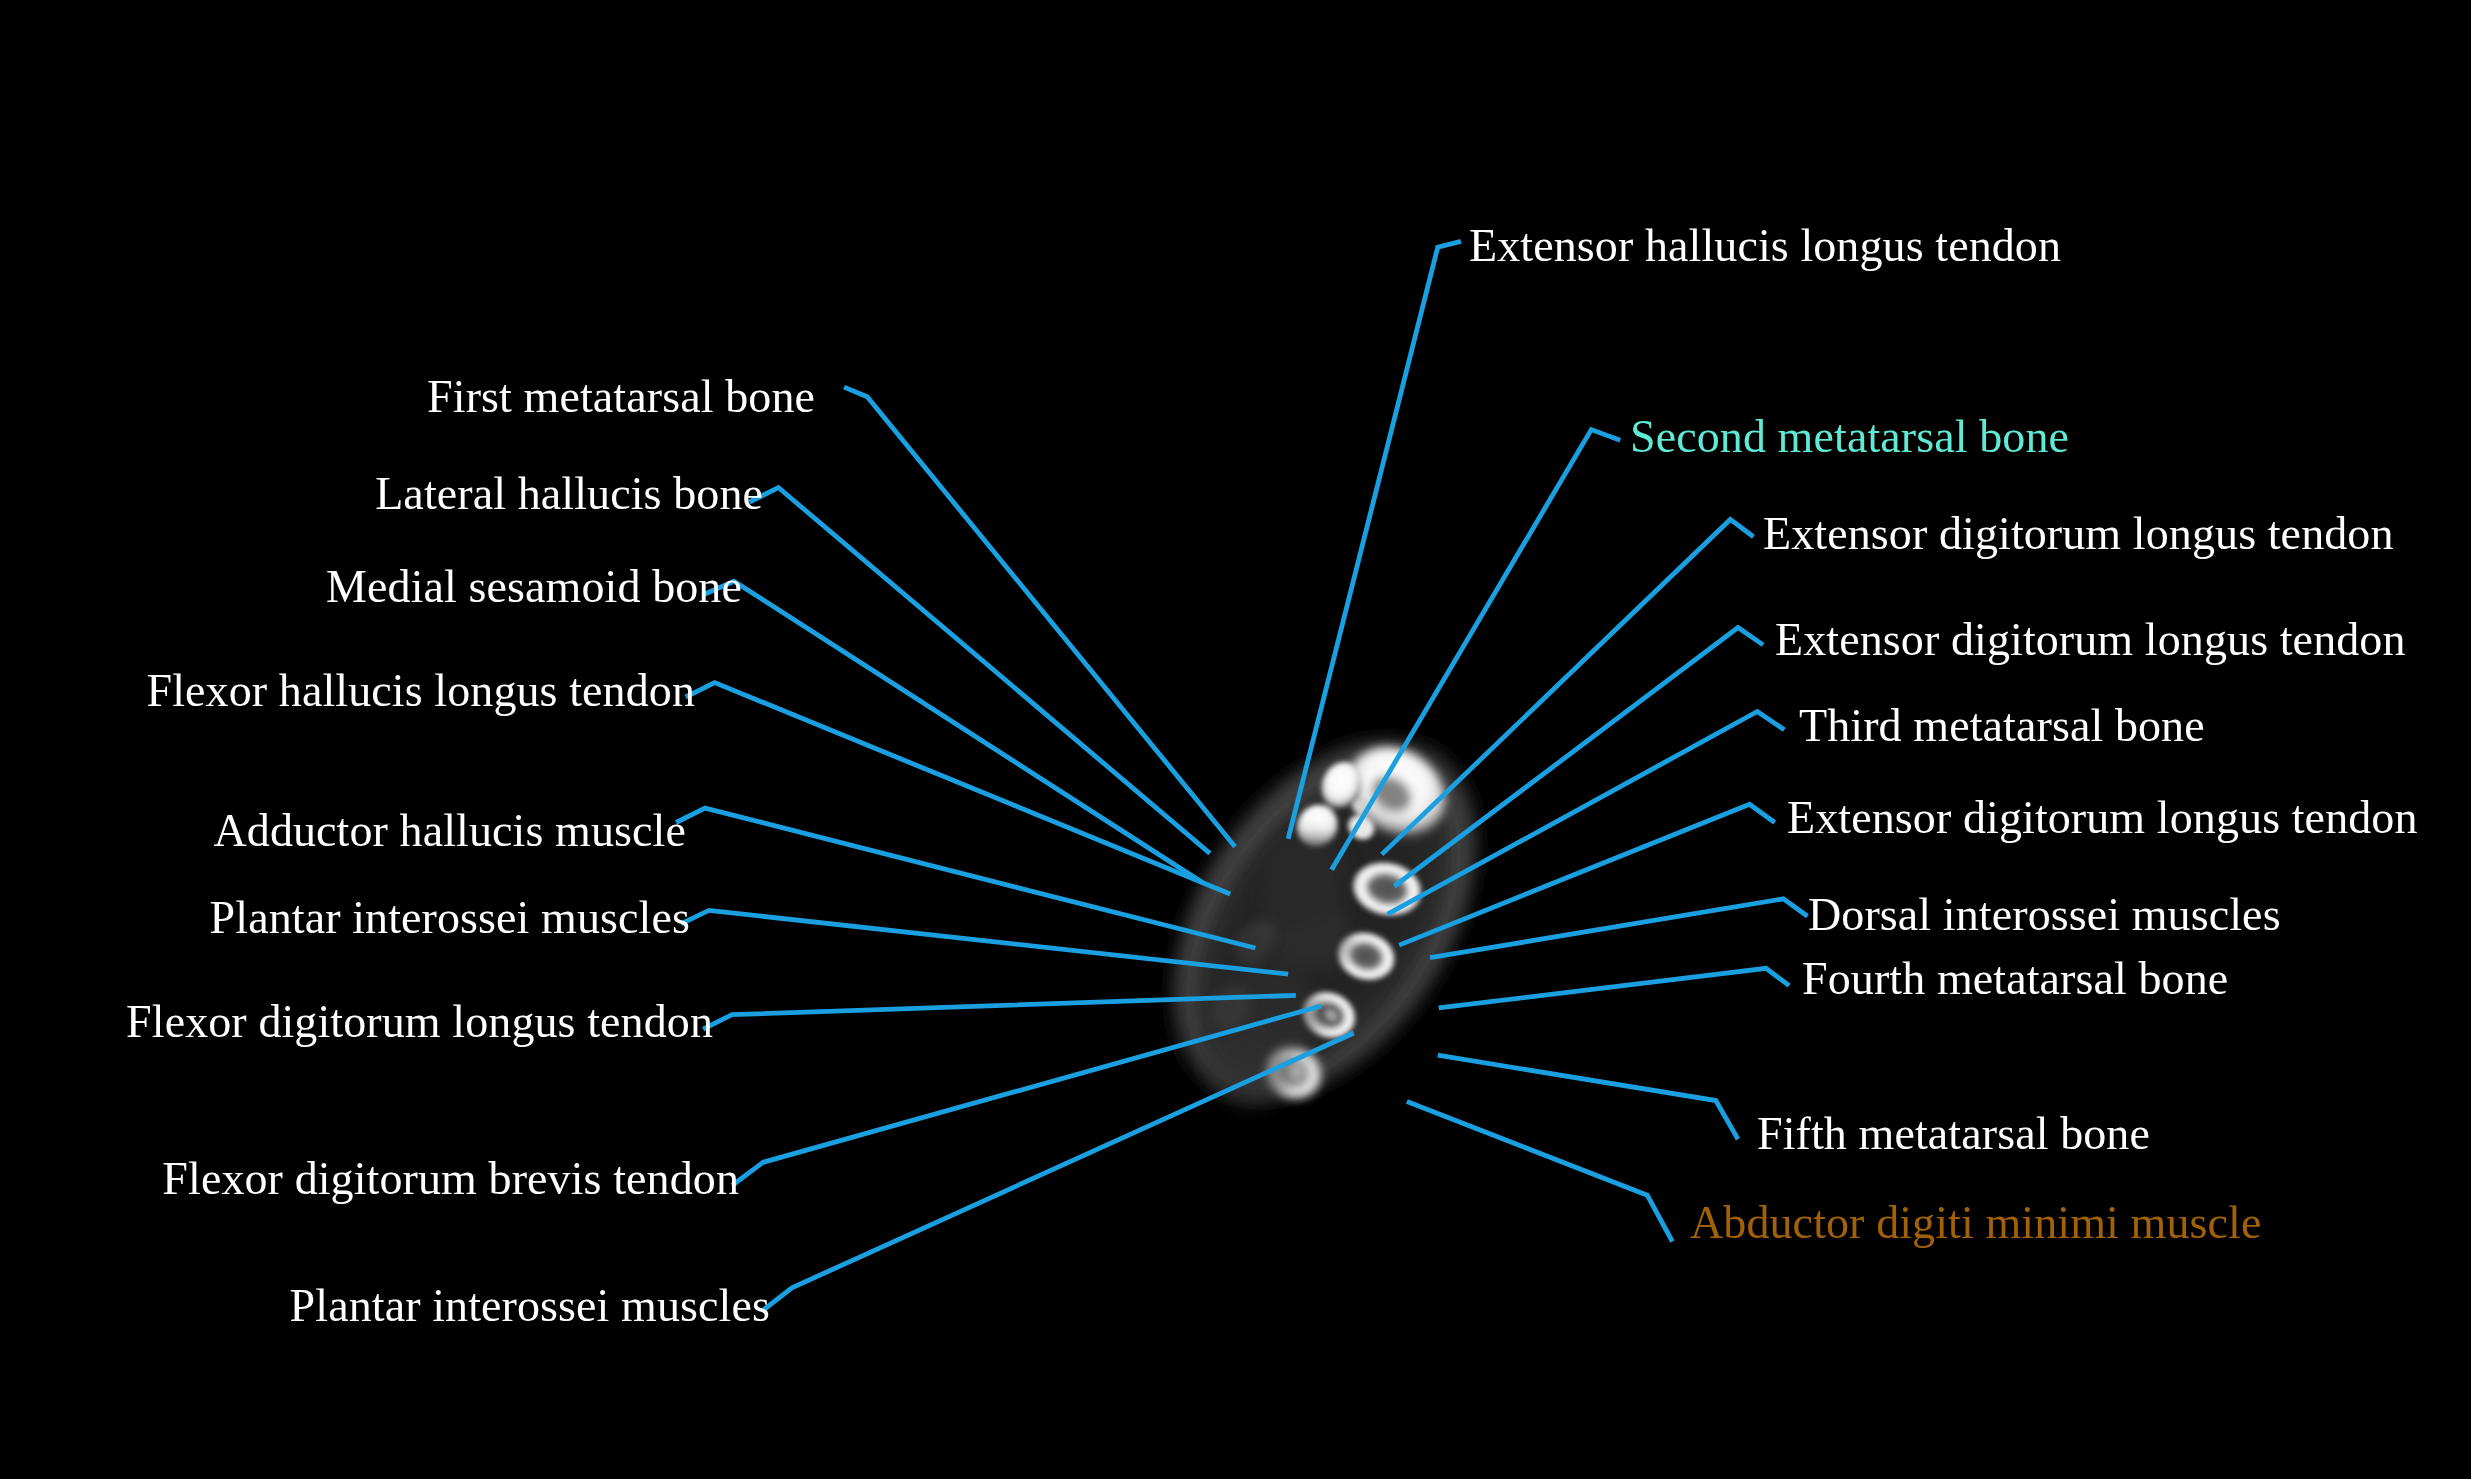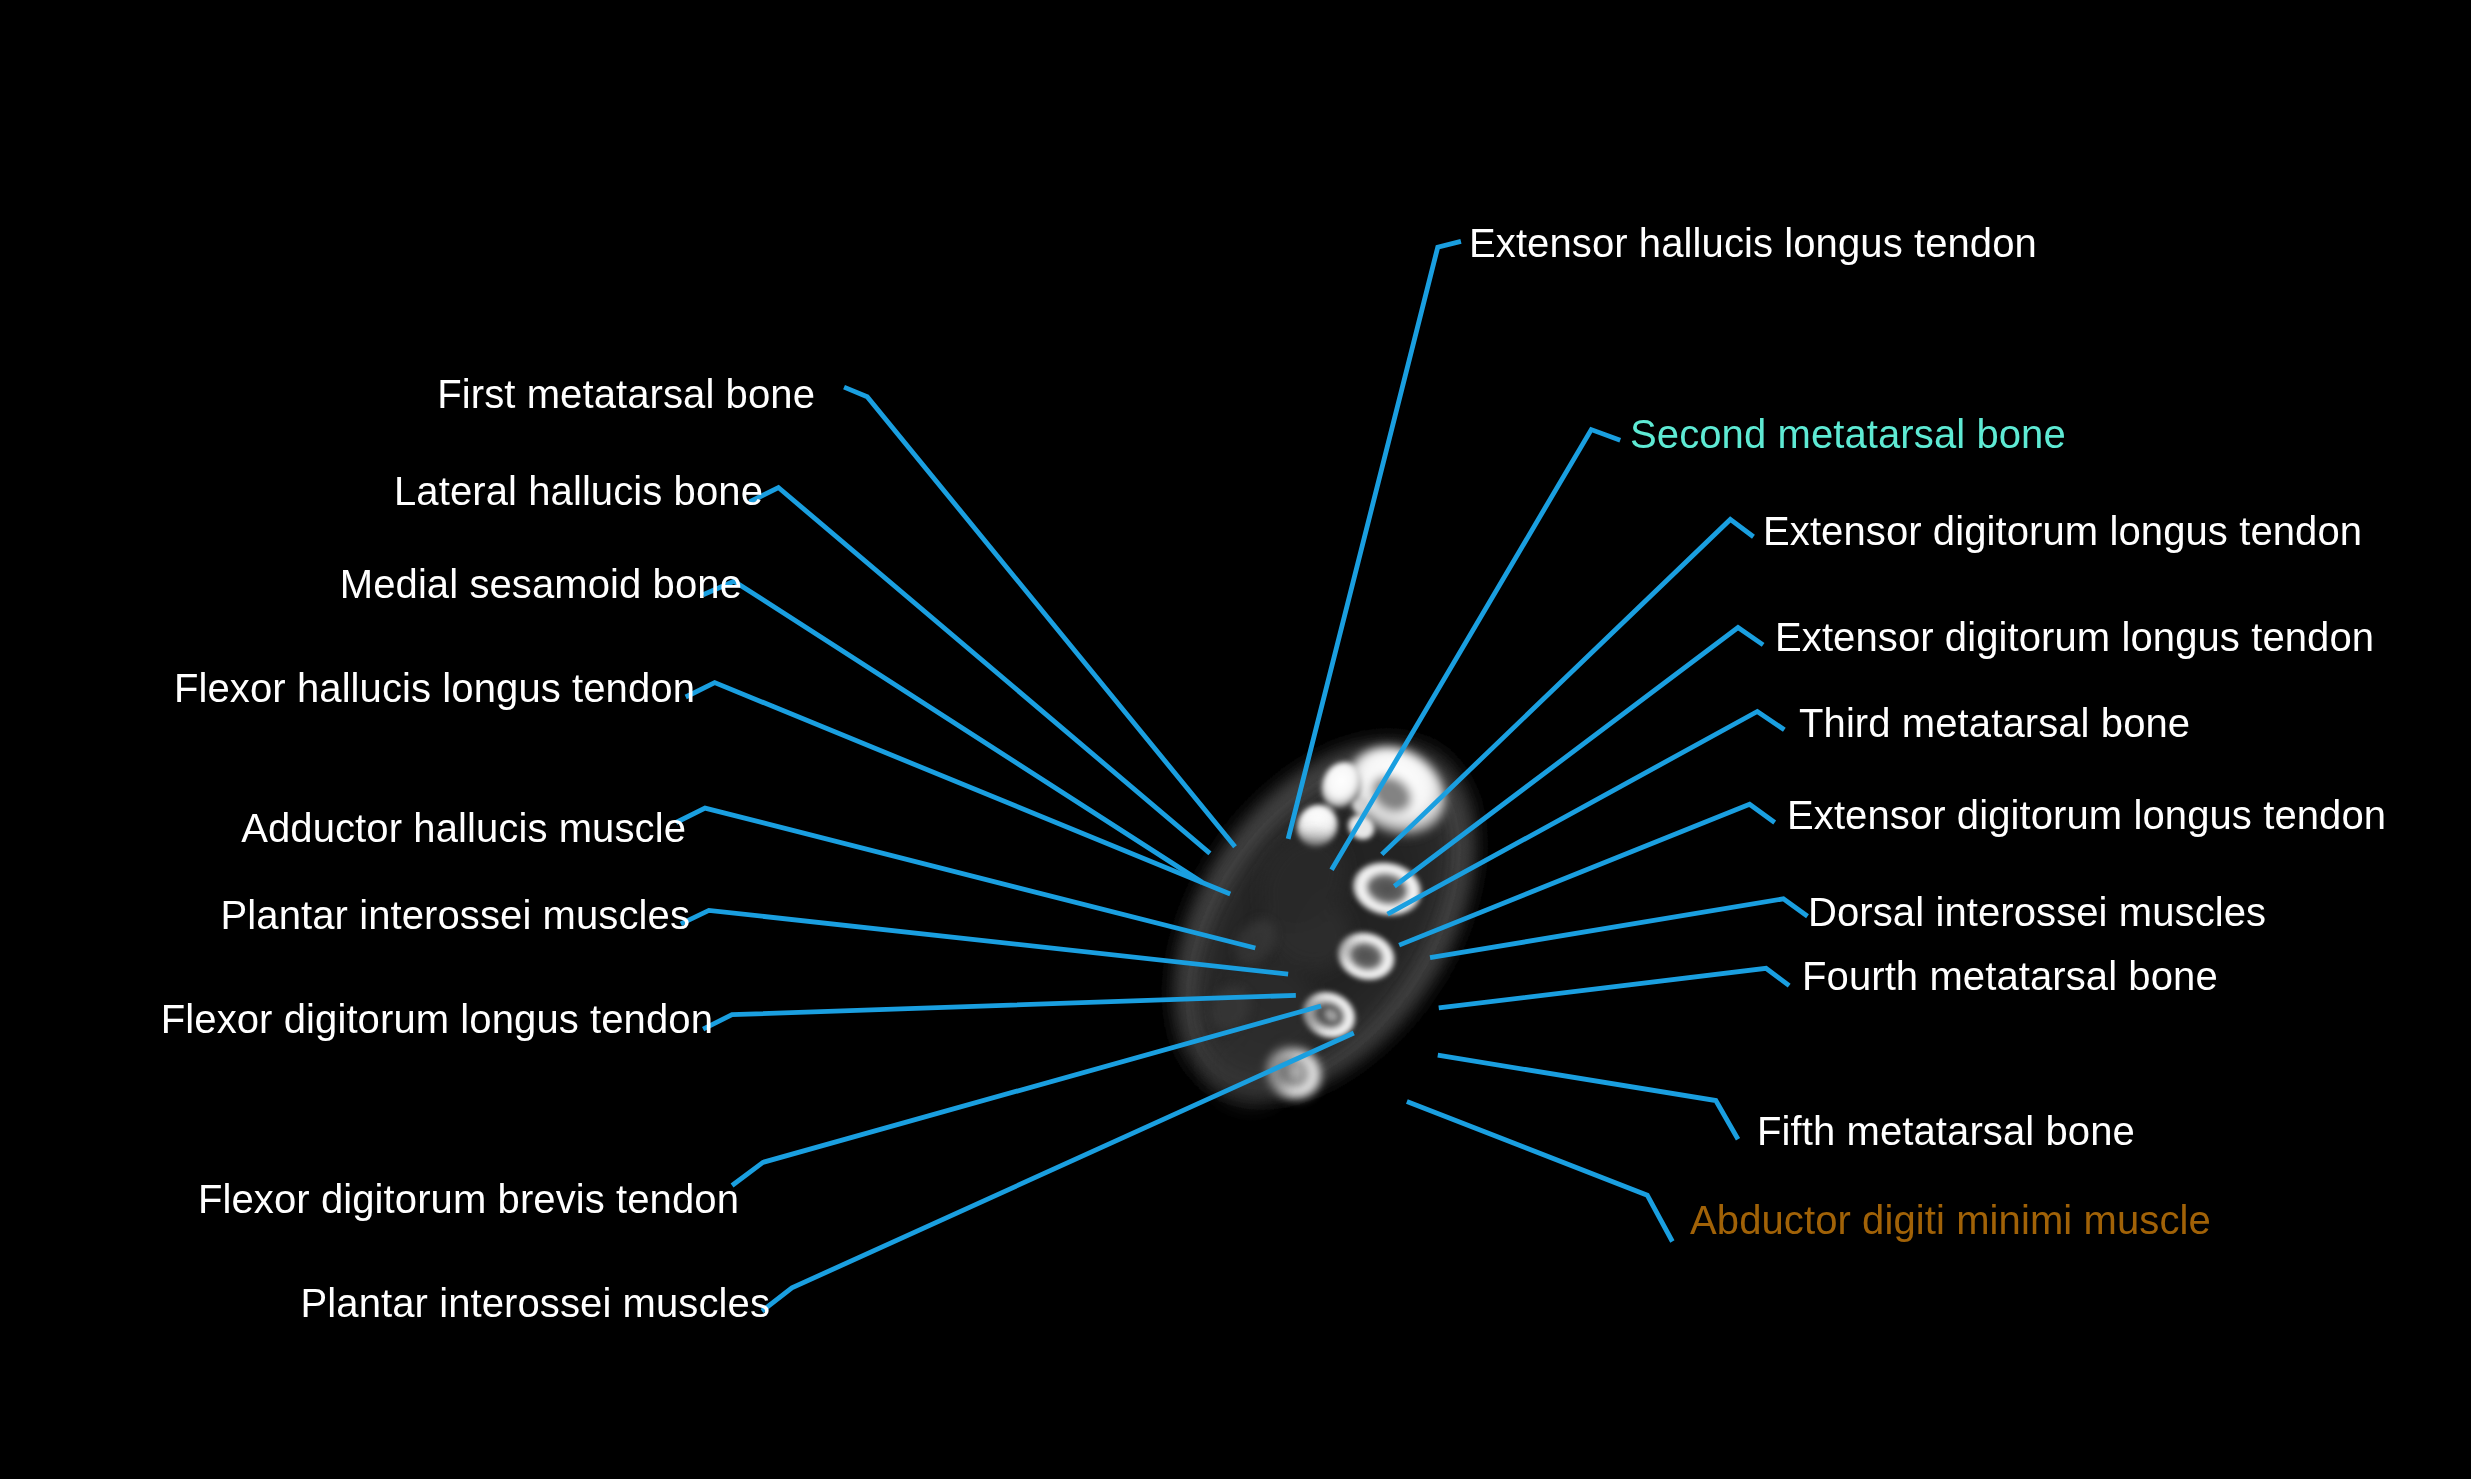--- a/index.html
+++ b/index.html
@@ -20,22 +20,22 @@
     position: absolute;
     top: 0; left: 0;
     width: 2472px;
     height: 1479px;
   }
   #leader-layer { pointer-events: none; }
 
   .label {
     position: absolute;
     color: #ffffff;
-    font-family: Liberation Sans, sans-serif;
-    font-size: 40px;
+    font-family: Liberation Serif, serif;
+    font-size: 46px;
     line-height: 1;
     white-space: nowrap;
     letter-spacing: 0.1px;
   }
   .label.right-side { text-align: left; }
   .label.left-side  { text-align: right; }
 </style>
 </head>
 <body>
 
@@ -177,18 +177,18 @@
       <div class="label right-side" style="top: 956px; color: rgb(255, 255, 255); left: 1802px;">Fourth metatarsal bone</div>
       <div class="label right-side" style="top: 1111px; color: rgb(255, 255, 255); left: 1757px;">Fifth metatarsal bone</div>
       <div class="label right-side" style="top: 1200px; color: #a16207; left: 1690px;">Abductor digiti minimi muscle</div>
       <div class="label left-side" style="top: 374px; color: rgb(255, 255, 255); left: 0px; width: 815px;">First metatarsal bone</div>
       <div class="label left-side" style="top: 471px; color: rgb(255, 255, 255); left: 0px; width: 763px;">Lateral hallucis bone</div>
       <div class="label left-side" style="top: 564px; color: rgb(255, 255, 255); left: 0px; width: 734px; margin-left: 8px;">Medial sesamoid bone</div>
       <div class="label left-side" style="top: 668px; color: rgb(255, 255, 255); left: 0px; width: 695px;">Flexor hallucis longus tendon</div>
       <div class="label left-side" style="top: 793px; color: rgb(255, 255, 255); left: 0px; width: 686px; margin-top: 15px;">Adductor hallucis muscle</div>
       <div class="label left-side" style="top: 895px; color: rgb(255, 255, 255); left: 0px; width: 690px;">Plantar interossei muscles</div>
       <div class="label left-side" style="top: 999px; color: rgb(255, 255, 255); left: 0px; width: 713px;">Flexor digitorum longus tendon</div>
-      <div class="label left-side" style="top: 1156px; color: rgb(255, 255, 255); left: 0px; width: 739px; margin-top: 23px;">Flexor digitorum brevis tendon</div>
+      <div class="label left-side" style="top: 1156px; color: rgb(255, 255, 255); left: 0px; width: 739px;">Flexor digitorum brevis tendon</div>
       <div class="label left-side" style="top: 1283px; color: rgb(255, 255, 255); left: 0px; width: 770px;">Plantar interossei muscles</div>
     </div>
 
 </div>
 
 
 </body></html>

